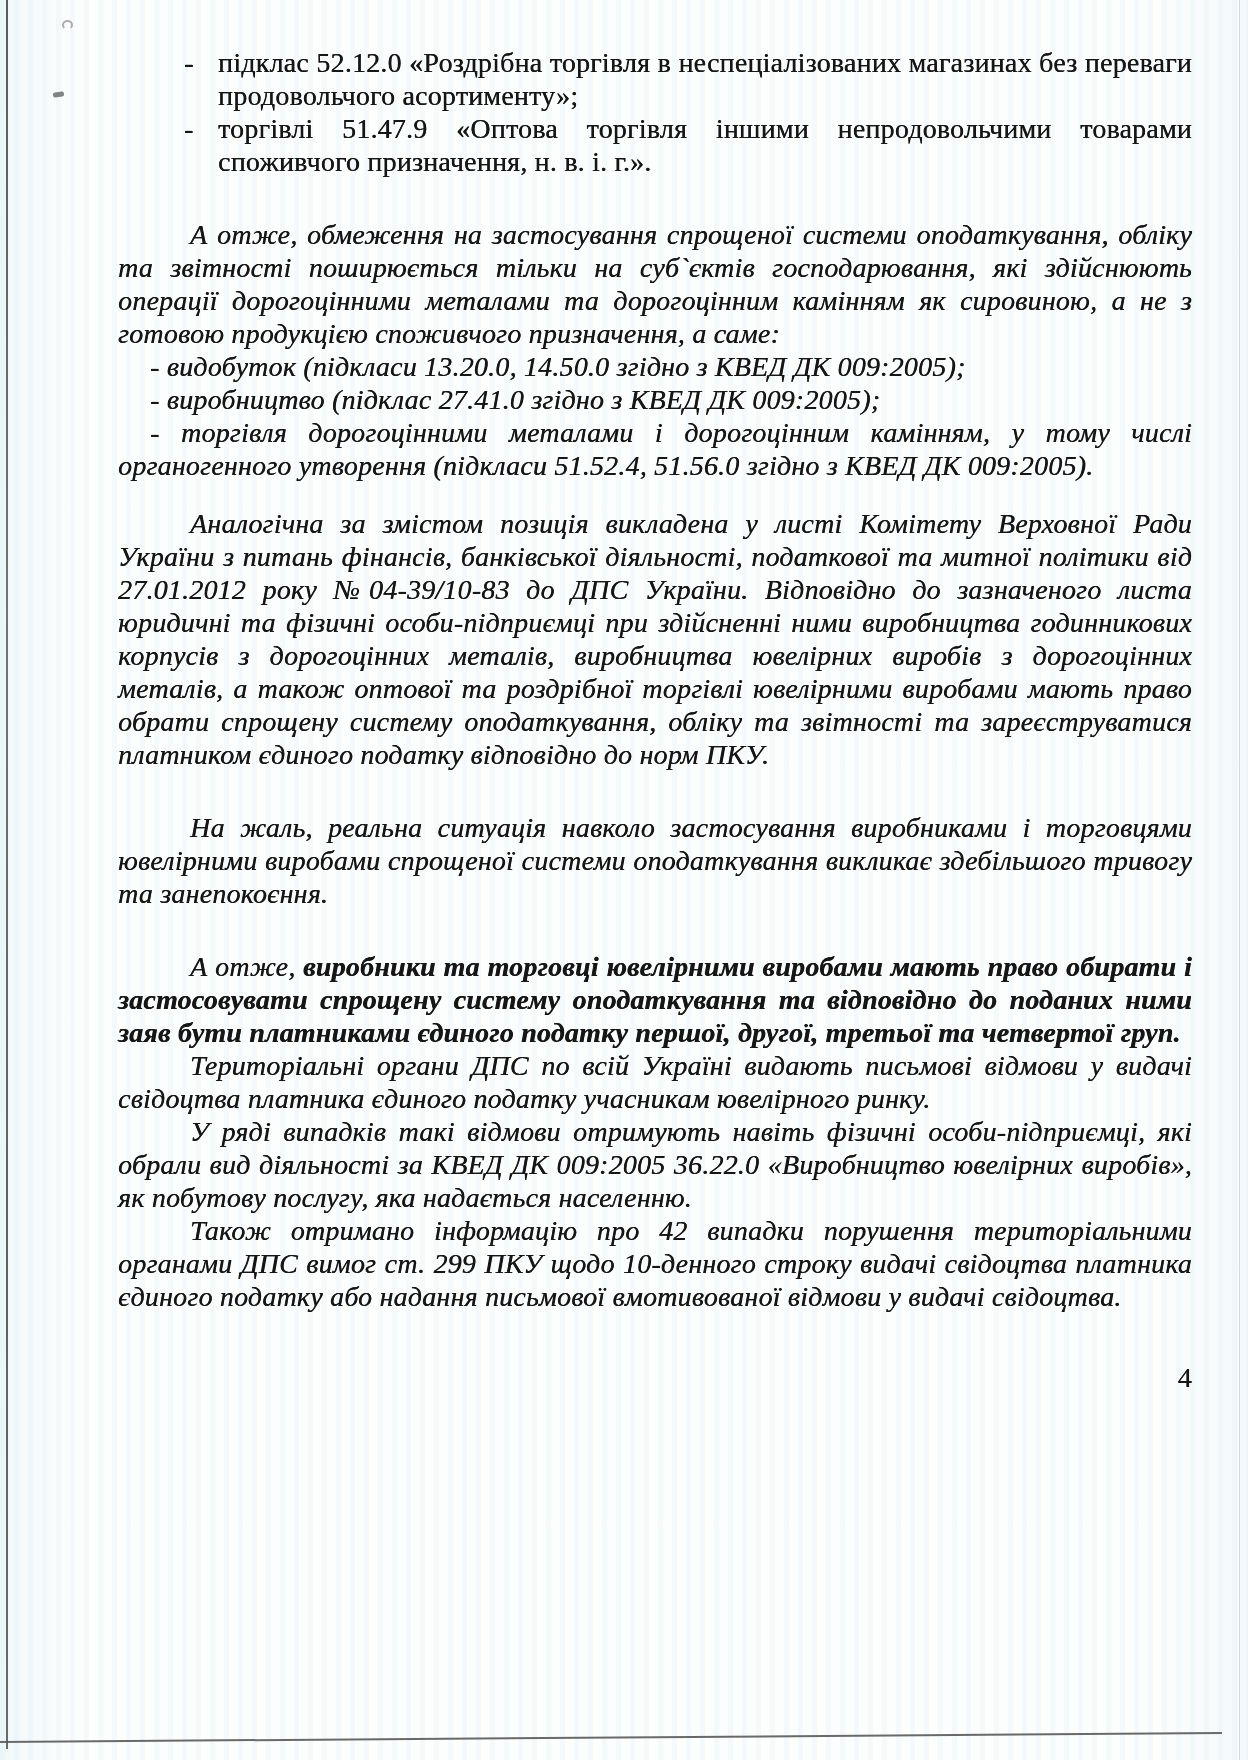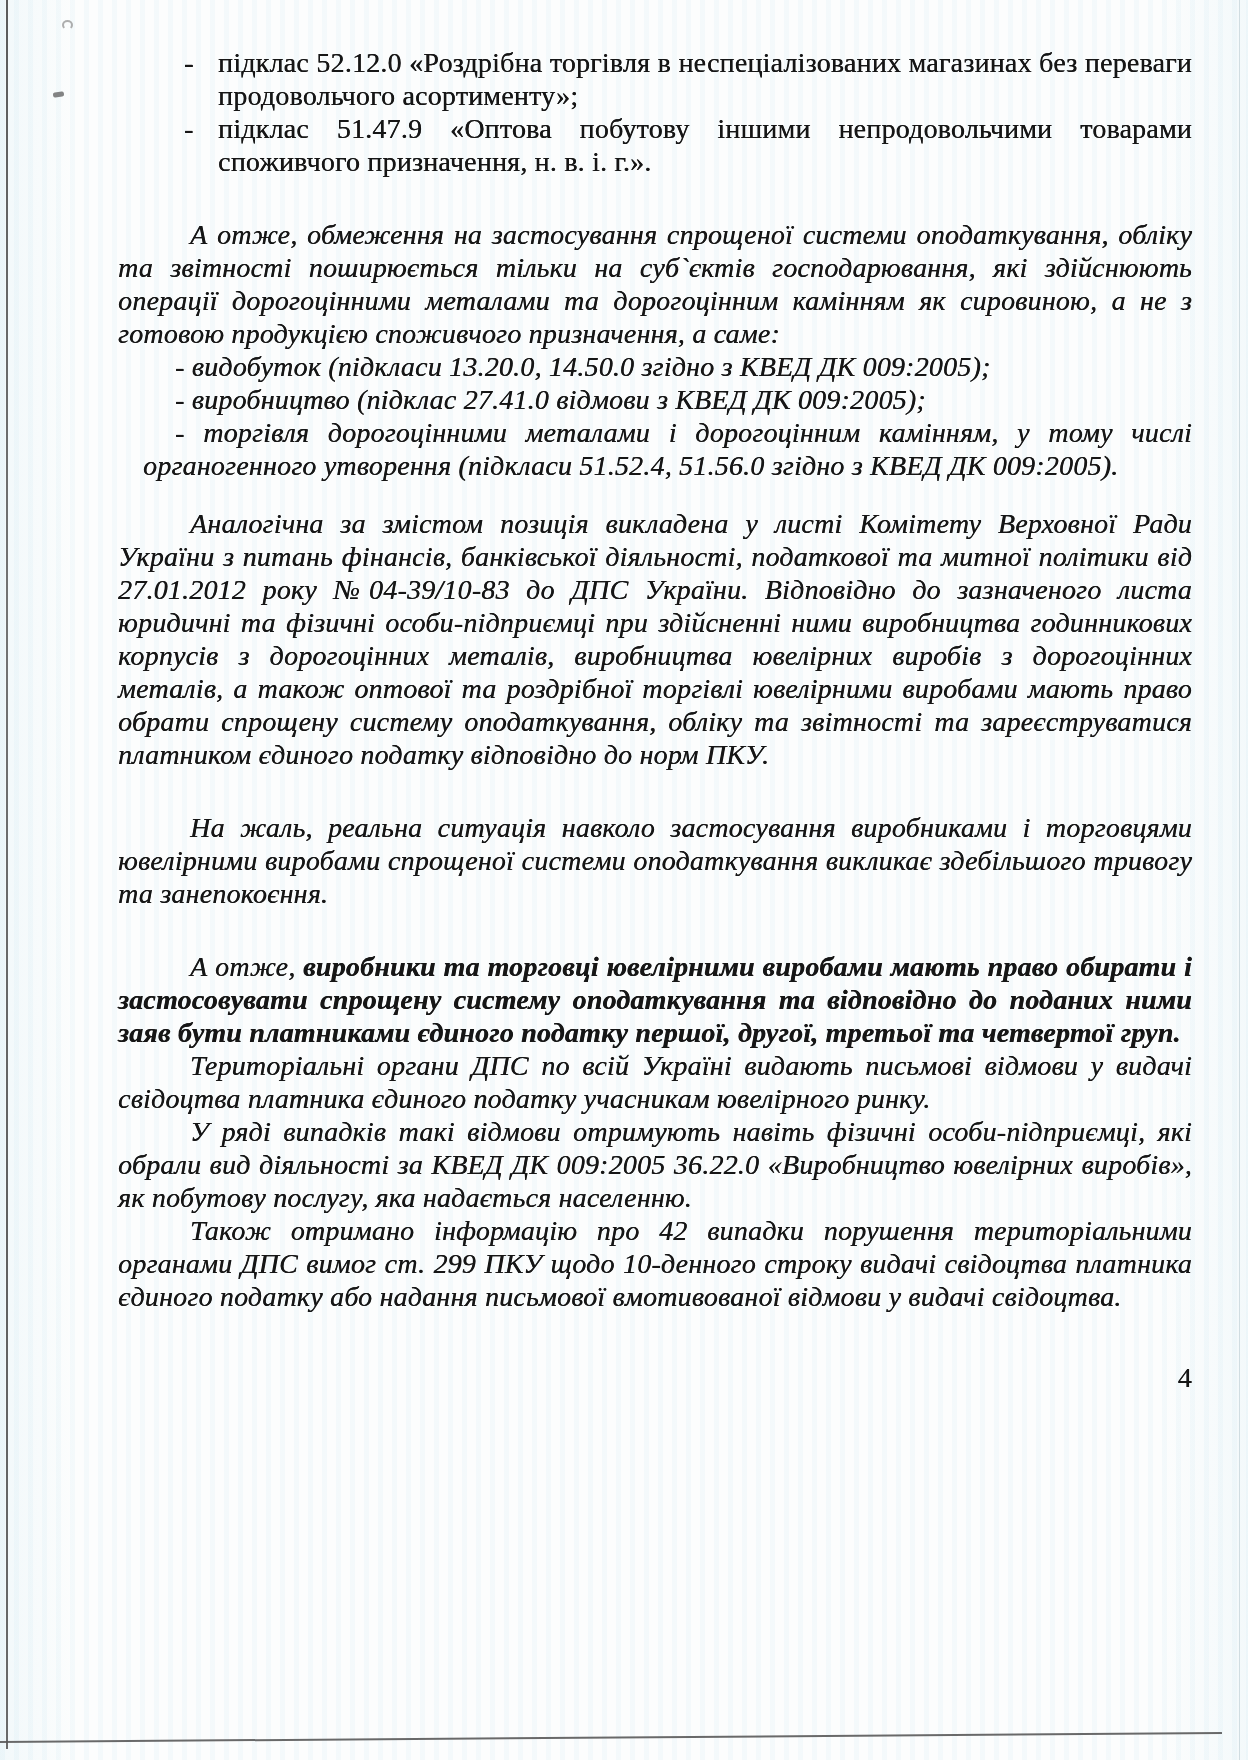--- a/index.html
+++ b/index.html
@@ -47,21 +47,21 @@
   .kved-item {
     position: relative;
     padding-left: 100px;
     text-align: justify;
   }
   .kved-item .dash {
     position: absolute;
     left: 66px;
     top: 0;
   }
-  .sub { text-indent: 32px; margin-left: 25px; }
+  .sub { text-indent: 32px; }
   .gap-lg { margin-top: 40px; }
   .gap-md { margin-top: 25px; }
   .bold-para strong { font-weight: 700; }
   .page-number {
     margin-top: 48px;
     text-align: right;
   }
   
   .scan-left {
     position: absolute;
@@ -119,28 +119,28 @@
     <ul class="kved-list">
       <li class="kved-item">
         <span class="dash">-</span>
       </li>
       <li class="kved-item">
         <span class="dash">-</span>
         <span>підклас 52.12.0 «Роздрібна торгівля в неспеціалізованих магазинах без переваги продовольчого асортименту»;</span>
       </li>
       <li class="kved-item">
         <span class="dash">-</span>
-        <span>підклас 51.47.9 «Оптова побутову іншими непродовольчими товарами споживчого призначення, н. в. і. г.».</span>
+        <span>торгівлі 51.47.9 «Оптова торгівля іншими непродовольчими товарами споживчого призначення, н. в. і. г.».</span>
       </li>
     </ul>
 
     <p class="para gap-lg">А отже, обмеження на застосування спрощеної системи оподаткування, обліку та звітності поширюється тільки на суб`єктів господарювання, які здійснюють операції дорогоцінними металами та дорогоцінним камінням як сировиною, а не з готовою продукцією споживчого призначення, а саме:</p>
 
     <p class="para sub">- видобуток (підкласи 13.20.0, 14.50.0 згідно з КВЕД ДК 009:2005);</p>
-    <p class="para sub">- виробництво (підклас 27.41.0 відмови з КВЕД ДК 009:2005);</p>
+    <p class="para sub">- виробництво (підклас 27.41.0 згідно з КВЕД ДК 009:2005);</p>
     <p class="para sub">- торгівля дорогоцінними металами і дорогоцінним камінням, у тому числі органогенного утворення (підкласи 51.52.4, 51.56.0 згідно з КВЕД ДК 009:2005).</p>
 
     <p class="para gap-md">Аналогічна за змістом позиція викладена у листі Комітету Верховної Ради України з питань фінансів, банківської діяльності, податкової та митної політики від 27.01.2012 року №04-39/10-83 до ДПС України. Відповідно до зазначеного листа юридичні та фізичні особи-підприємці при здійсненні ними виробництва годинникових корпусів з дорогоцінних металів, виробництва ювелірних виробів з дорогоцінних металів, а також оптової та роздрібної торгівлі ювелірними виробами мають право обрати спрощену систему оподаткування, обліку та звітності та зареєструватися платником єдиного податку відповідно до норм ПКУ.</p>
 
     <p class="para gap-lg">На жаль, реальна ситуація навколо застосування виробниками і торговцями ювелірними виробами спрощеної системи оподаткування викликає здебільшого тривогу та занепокоєння.</p>
 
     <p class="para gap-lg bold-para"><span>А отже, </span><strong>виробники та торговці ювелірними виробами мають право обирати і застосовувати спрощену систему оподаткування та відповідно до поданих ними заяв бути платниками єдиного податку першої, другої, третьої та четвертої груп.</strong></p>
 
 
     <p class="para">Територіальні органи ДПС по всій Україні видають письмові відмови у видачі свідоцтва платника єдиного податку учасникам ювелірного ринку.</p>

